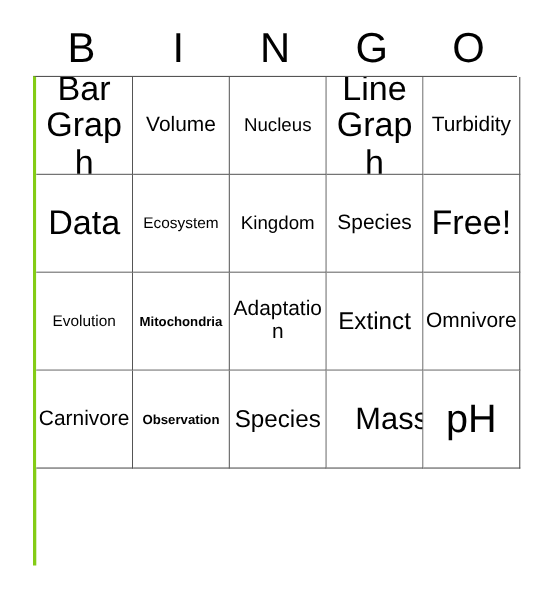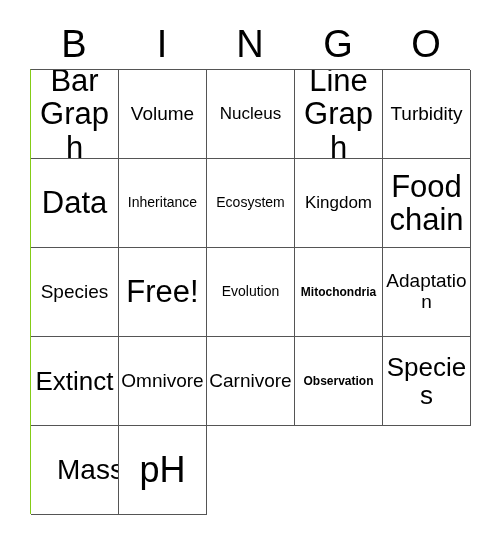--- a/index.html
+++ b/index.html
@@ -45,21 +45,21 @@
   #bingo-grid {
     position: absolute;
     left: 30px;
     top: 69px;
     width: 440px;
     height: 445px;
     display: grid;
     grid-template-columns: repeat(5, 88px);
     grid-template-rows: repeat(5, 89px);
     border-top: 1px solid #555555;
-    border-left: 1px solid #84cc16;
+    border-left: 3px solid #84cc16;
     box-sizing: border-box;
     background: #ffffff;
   }
   .cell {
     border-right: 1px solid #555555;
     border-bottom: 1px solid #555555;
     box-sizing: border-box;
     display: flex;
     align-items: center;
     justify-content: center;
@@ -71,21 +71,21 @@
   .cell-text {
     display: block;
     line-height: 1.08;
     width: 100%;
     word-wrap: break-word;
   }
   
   .fs-xxl  { font-size: 36px; }
   .fs-xl   { font-size: 31px; }
   .fs-lg   { font-size: 28px; margin-left: 32px; }
-  .fs-md   { font-size: 26px; }
+  .fs-md   { font-size: 22px; }
   .fs-sm   { font-size: 19px; }
   .fs-xs   { font-size: 17px; }
   .fs-xxs  { font-size: 14px; }
   .fs-tiny { font-size: 12px; font-weight: bold; }
 </style>
 </head>
 <body>
 
 <div id="card">
 
@@ -112,32 +112,26 @@
         <span class="cell-text fs-xl">Line Graph</span>
       </div>
 
     <div class="cell">
         <span class="cell-text fs-sm">Turbidity</span>
       </div>
     <div class="cell">
         <span class="cell-text fs-xl">Data</span>
       </div>
     <div class="cell">
-        <span class="cell-text fs-xxs">Inheritance</span>
-      </div>
-    <div class="cell">
         <span class="cell-text fs-xxs">Ecosystem</span>
       </div>
     <div class="cell">
         <span class="cell-text fs-xs">Kingdom</span>
       </div>
 
-    <div class="cell">
-        <span class="cell-text fs-xl">Food chain</span>
-      </div>
     <div class="cell">
         <span class="cell-text fs-sm">Species</span>
       </div>
     <div class="cell">
         <span class="cell-text fs-xl">Free!</span>
       </div>
     <div class="cell">
         <span class="cell-text fs-xxs">Evolution</span>
       </div>
 

